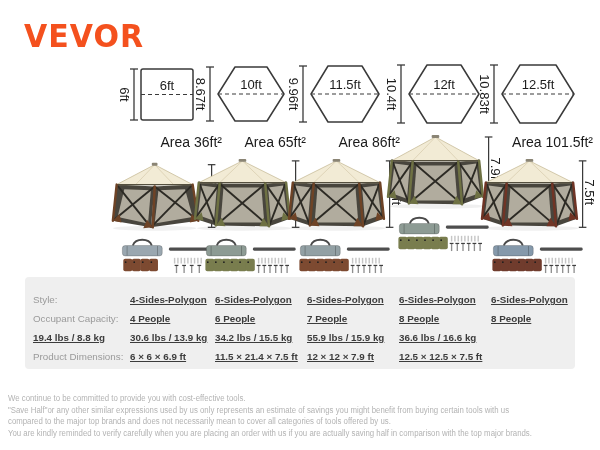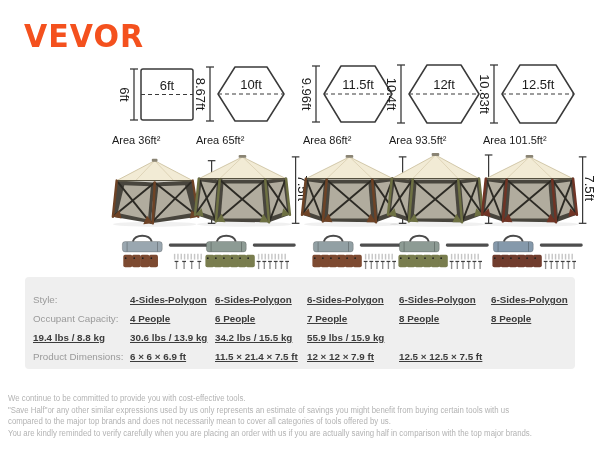--- a/index.html
+++ b/index.html
@@ -2,30 +2,30 @@
 <html style="--brand: #F4511E;"><head>
 <meta charset="utf-8">
 <style>
   html,body{margin:0;padding:0;}
   body{width:600px;height:450px;background:#ffffff;position:relative;overflow:hidden;
        font-family:"Liberation Sans",sans-serif;}
   .logo{position:absolute;left:24px;top:18px;font-family:"DejaVu Sans",sans-serif;
         font-weight:800;font-size:30px;letter-spacing:1px;color:var(--brand,#F4511E);
         transform:scaleY(1.05);transform-origin:left top;}
   .col{position:absolute;top:62px;width:110px;height:215px;}
-  .col-0{left:112px;} .col-1{left:196px;} .col-2{left:303px;} .col-3{left:389px;} .col-4{left:483px;}
+  .col-0{left:112px;} .col-1{left:196px;} .col-2{left:290px;} .col-3{left:389px;} .col-4{left:483px;}
   svg{overflow:visible;display:block;}
   .shape-svg{width:110px;height:66px;margin:0 auto;}
   .ln{stroke:#3a3a3a;stroke-width:1.3;fill:none;}
   .shape-outline{stroke:#3a3a3a;stroke-width:1.5;fill:none;stroke-linejoin:round;}
   .dash{stroke:#3a3a3a;stroke-width:1.2;stroke-dasharray:4,3;}
   text{font-family:"Liberation Sans",sans-serif;}
   .dim{font-size:13px;fill:#1c1c1c;}
   .tdim{font-size:14px;fill:#1c1c1c;}
-  .area{margin-top:6px;text-align:left;font-size:11px;color:#1a1a1a;}
+  .area{margin-top:6px;text-align:right;font-size:14px;color:#1a1a1a;}
   .tent-svg{width:112px;height:76px;margin:8px auto 0 -1px;}
   .mesh{fill:#48453d;}
   .win{fill:#bcb7a9;opacity:0.9;}
   .strap{stroke:#2c2a24;stroke-width:2;fill:none;}
   .canopy{fill:#f2ebd5;stroke:#cfc5a5;stroke-width:1;}
   .ridge{stroke:#ddd3b6;stroke-width:1;}
   .eave{stroke:#55503f;stroke-width:1.3;}
   .frame{stroke-width:2.6;fill:none;stroke-linecap:round;}
   .shadow{fill:#000;opacity:0.06;}
   .cap{fill:#8a8474;}
@@ -374,21 +374,20 @@
     <g class="ln">
       <line x1="12" y1="3" x2="12" y2="61"></line>
         <line x1="8" y1="3" x2="16" y2="3"></line>
         <line x1="8" y1="61" x2="16" y2="61"></line>
     </g>
     <polygon class="shape-outline" points="20,32 38,3 72,3 90,32 72,61 38,61"></polygon>
     <line class="dash" x1="20" y1="32" x2="90" y2="32"></line>
     <text class="dim" x="55" y="27" text-anchor="middle">12ft</text>
     <text class="dim" x="3" y="32" dy="0.35em" text-anchor="middle" transform="rotate(90 3 32)">10.4ft</text>
   </svg>
-  <div class="area">Area 93.5ft²</div>
   <svg class="tent-svg" viewBox="0 0 118 80">
     <ellipse class="shadow" cx="52" cy="74" rx="50" ry="2.5"></ellipse>
     <polygon class="mesh" points="4,25 26,27 22,71 0,64"></polygon>
     <polygon class="mesh" points="26,27 74,27 78,72 22,71"></polygon>
     <polygon class="mesh" points="74,27 96,25 100,64 78,72"></polygon>
     <polygon class="win" points="30,31 70,31 73,68 27,68"></polygon>
     <polygon class="win" points="7,29 23,31 20,66 3,60"></polygon>
     <polygon class="win" points="77,31 93,29 97,60 80,66"></polygon>
     <g class="strap">
       <line x1="26" y1="27" x2="78" y2="72"></line>
@@ -604,20 +603,21 @@
     <div class="tval">6 People</div>
     <div class="tval">7 People</div>
     <div class="tval">8 People</div>
     <div class="tval">8 People</div>
   </div>
   <div class="trow">
     <div class="tval">19.4 lbs / 8.8 kg</div>
     <div class="tval">30.6 lbs / 13.9 kg</div>
     <div class="tval">34.2 lbs / 15.5 kg</div>
     <div class="tval">55.9 lbs / 15.9 kg</div>
+    <div class="tval">36.6 lbs / 16.6 kg</div>
   </div>
   <div class="trow">
     <div class="tlabel">Product Dimensions:</div>
     <div class="tval">6 × 6 × 6.9 ft</div>
     <div class="tval">11.5 × 21.4 × 7.5 ft</div>
     <div class="tval">12 × 12 × 7.9 ft</div>
     <div class="tval">12.5 × 12.5 × 7.5 ft</div>
   </div>
 </div>
 

